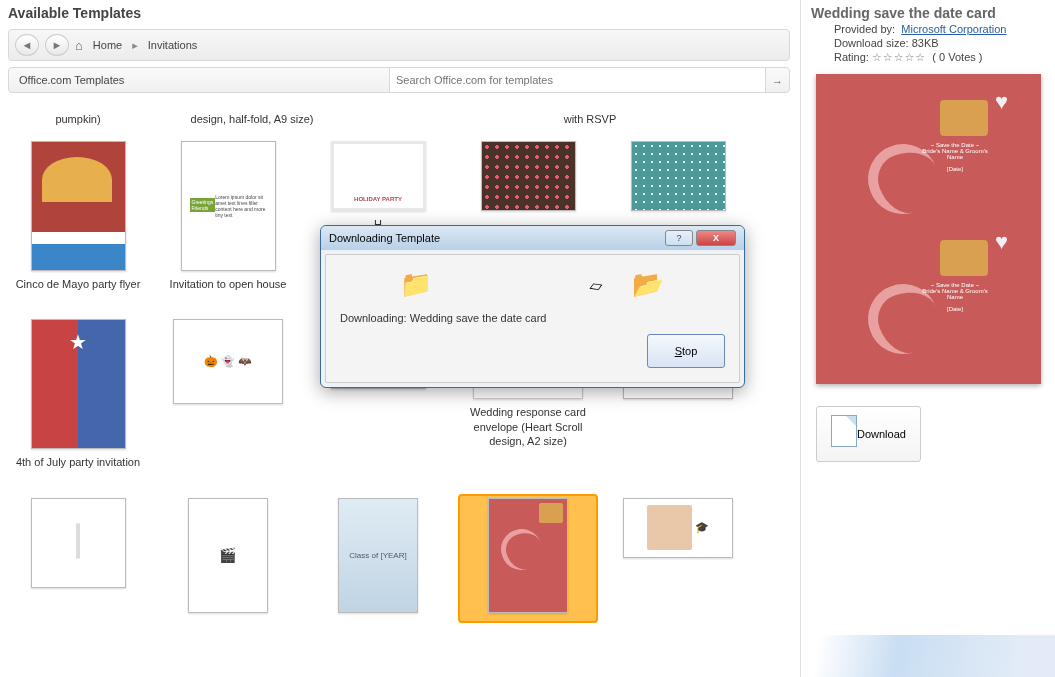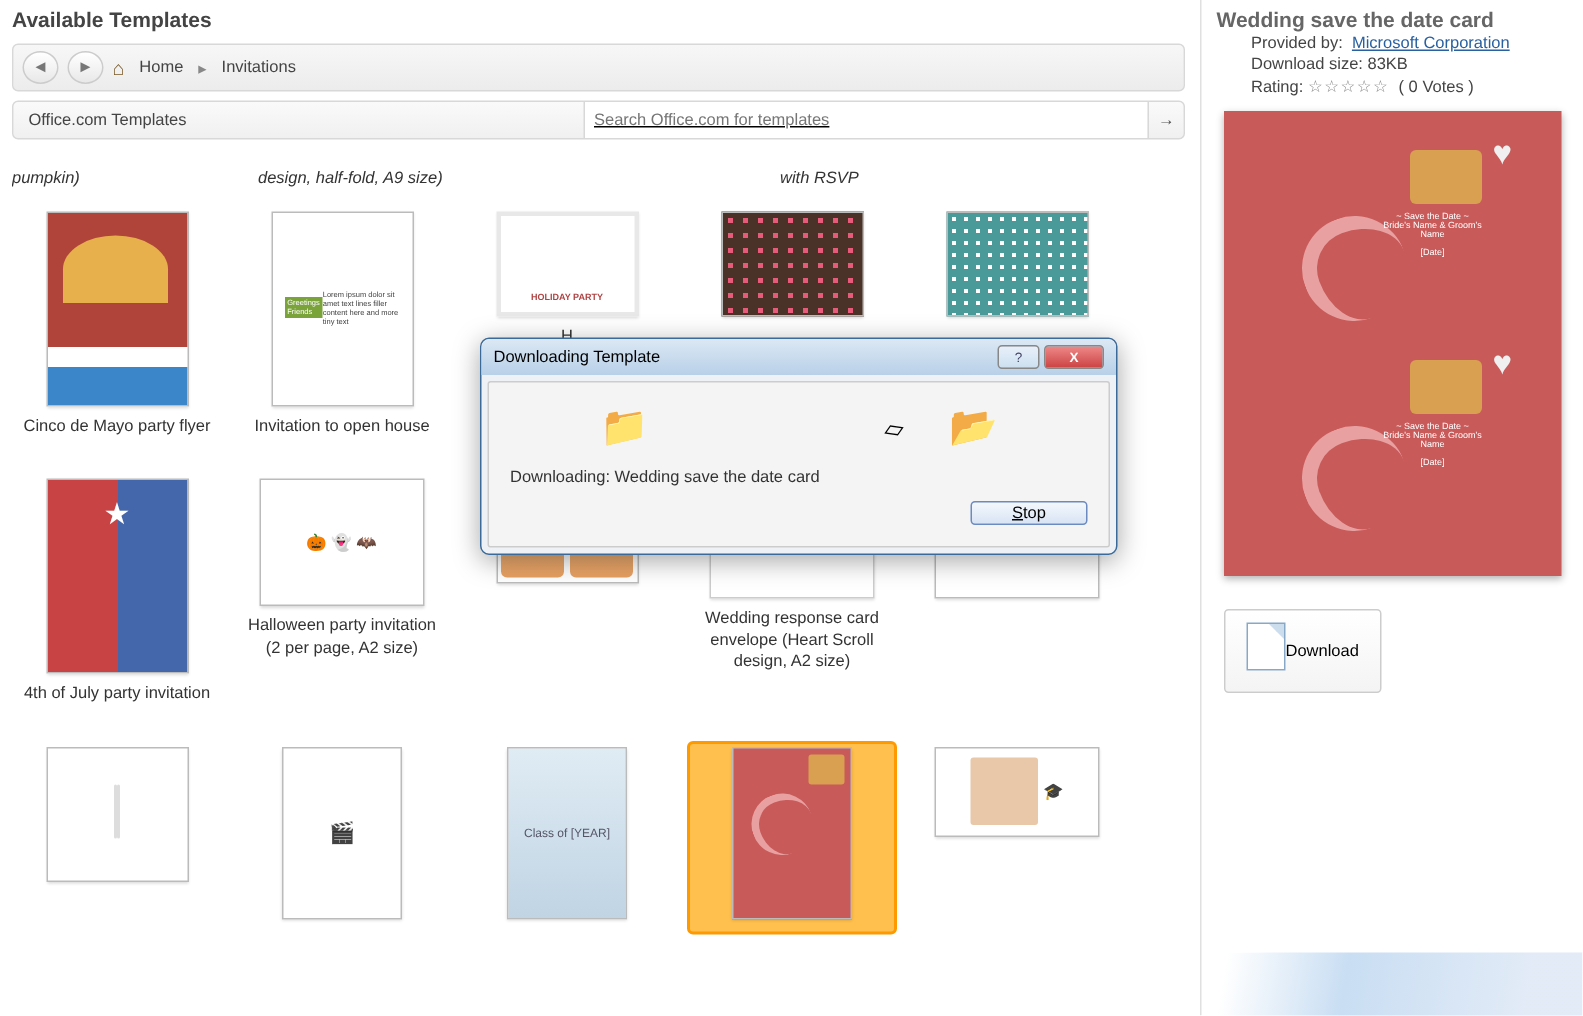--- a/index.html
+++ b/index.html
@@ -12,27 +12,27 @@
 h1 { font-size: 14px; color: #444; font-weight: bold; margin-bottom: 8px; }
 
 .nav-bar { display: flex; align-items: center; gap: 6px; background: linear-gradient(#f7f7f7,#ececec); border: 1px solid #d8d8d8; border-radius: 4px; padding: 3px 6px; height: 32px; margin-bottom: 6px; }
 .nav-btn { width: 24px; height: 22px; border: 1px solid #ccc; border-radius: 50%; background: linear-gradient(#fff,#e8e8e8); display: flex; align-items: center; justify-content: center; color: #777; cursor: pointer; }
 .home-icon { color: #7a5a2a; font-size: 13px; }
 .crumb { color: #444; cursor: pointer; padding: 2px 4px; }
 .crumb-sep { color: #888; }
 
 .section-row { display: flex; align-items: center; border: 1px solid #d8d8d8; border-radius: 4px; background: linear-gradient(#fafafa,#f0f0f0); height: 26px; margin-bottom: 20px; }
 .section-label { padding: 0 10px; color: #444; flex: 0 0 380px; }
-.search-box { flex: 1; display: flex; align-items: center; border-left: 1px solid #d8d8d8; height: 100%; text-decoration: underline; }
+.search-box { flex: 1; display: flex; align-items: center; border-left: 1px solid #d8d8d8; height: 100%; }
 .search-box input { border: none; background: #fff; height: 100%; width: 100%; padding: 0 6px; font-size: 11px; outline: none; }
 .go-btn { width: 24px; height: 100%; border-left: 1px solid #d8d8d8; display: flex; align-items: center; justify-content: center; color: #555; cursor: pointer; }
 
 .templates-area { height: 580px; overflow-y: scroll; position: relative; padding-top: 0; }
 .partial-row { display: flex; gap: 24px; margin-bottom: 12px; }
-.partial-cell { width: 140px; color: #333; font-style: italic; }
+.partial-cell { width: 140px; text-align: center; color: #333; }
 .template-grid { display: grid; grid-template-columns: repeat(5, 140px); gap: 20px 10px; }
 .tpl { width: 140px; display: flex; flex-direction: column; align-items: center; text-align: center; cursor: pointer; padding: 4px; }
 .tpl.selected { background: #ffc04d; border: 2px solid #ff9900; border-radius: 4px; padding: 2px; }
 .thumb { border: 1px solid #bbb; background: #fff; box-shadow: 0 1px 2px rgba(0,0,0,.15); display: flex; align-items: center; justify-content: center; overflow: hidden; margin-bottom: 6px; }
 .tpl-label { color: #333; line-height: 1.3; max-width: 140px; }
 
 .thumb.cinco { width: 95px; height: 130px; background: linear-gradient(#b0443a 0%, #b0443a 70%, #fff 70%, #fff 80%, #3a86c8 80%, #3a86c8 100%); position: relative; }
 .thumb.cinco::before { content:""; position:absolute; top:15px; left:10px; width:70px; height:45px; background:#e8b04d; border-radius: 50% 50% 0 0; }
 .thumb.openhouse { width: 95px; height: 130px; background:#fff; padding:8px; font-size:5px; color:#444; text-align:left; }
 .thumb.openhouse::before { content:"Greetings Friends"; display:block; background:#7aa33a; color:#fff; padding:1px 2px; font-size:5px; margin-bottom:2px; }
@@ -79,21 +79,21 @@
 .dialog { position: absolute; top: 225px; left: 320px; width: 425px; border: 1px solid #3a6a9a; border-radius: 6px; box-shadow: 0 4px 18px rgba(0,0,0,.35); z-index: 100; background:#eef2f6; }
 .dlg-title { background: linear-gradient(#dce8f4,#b8d0e8); border-radius: 6px 6px 0 0; padding: 4px 8px; display: flex; align-items: center; color:#000; font-size:11px; }
 .dlg-title span:first-child { flex:1; }
 .dlg-btn { width: 28px; height: 16px; border:1px solid #888; border-radius:3px; margin-left:3px; display:flex; align-items:center; justify-content:center; font-size:9px; cursor:pointer; }
 .dlg-help { background: linear-gradient(#e8f0fa,#cde0f0); color:#446; }
 .dlg-close { background: linear-gradient(#e88,#c44); color:#fff; font-weight:bold; width:40px; }
 .dlg-body { padding: 14px; border:1px solid #ccc; margin:4px; background:#f4f4f4; border-radius:2px; }
 .dlg-icons { display:flex; justify-content:space-between; padding: 0 60px; margin-bottom:12px; font-size:26px; }
 .dlg-msg { color:#333; font-size:11px; margin-bottom: 10px; }
 .dlg-actions { text-align:right; }
-.dlg-actions button { width: 78px; height: 16px; border:1px solid #6a8ac0; border-radius:3px; background:linear-gradient(#f4f8fc,#d8e4f4); font-size:11px; cursor:pointer; }
+.dlg-actions button { width: 78px; height: 34px; border:1px solid #6a8ac0; border-radius:3px; background:linear-gradient(#f4f8fc,#d8e4f4); font-size:11px; cursor:pointer; }
 .cursor-fly { position:absolute; top:276px; left:590px; font-size:16px; transform:rotate(8deg); z-index:101; }
 .swoosh { position:absolute; bottom:-8px; right:0; width:400px; height:50px; background:linear-gradient(100deg, transparent 40%, rgba(100,160,220,.35) 60%, rgba(60,120,200,.15) 90%); border-radius: 50% 0 0 0; pointer-events:none; }
 
 ::-webkit-scrollbar { width:16px; }
 ::-webkit-scrollbar-track { background:#f0f0f0; border-left:1px solid #ddd; }
 ::-webkit-scrollbar-thumb { background:#cfcfcf; border:1px solid #aaa; border-radius:2px; }
 </style>
 </head>
 <body>
 
@@ -147,21 +147,20 @@
             <div class="thumb teal-dots"></div>
             <div class="tpl-label"></div>
           </div>
 
         <div class="tpl">
             <div class="thumb july4"></div>
             <div class="tpl-label">4th of July party invitation</div>
           </div>
         <div class="tpl">
             <div class="thumb halloween">🎃 👻 🦇</div>
-            <div class="tpl-label">Halloween party invitation (2 per page, A2 size)</div>
           </div>
         <div class="tpl">
             <div class="thumb savedate">
               <div></div>
               <div></div>
             </div>
           </div>
         <div class="tpl">
             <div class="thumb envelope"></div>
             <div class="tpl-label">Wedding response card envelope (Heart Scroll design, A2 size)</div>

